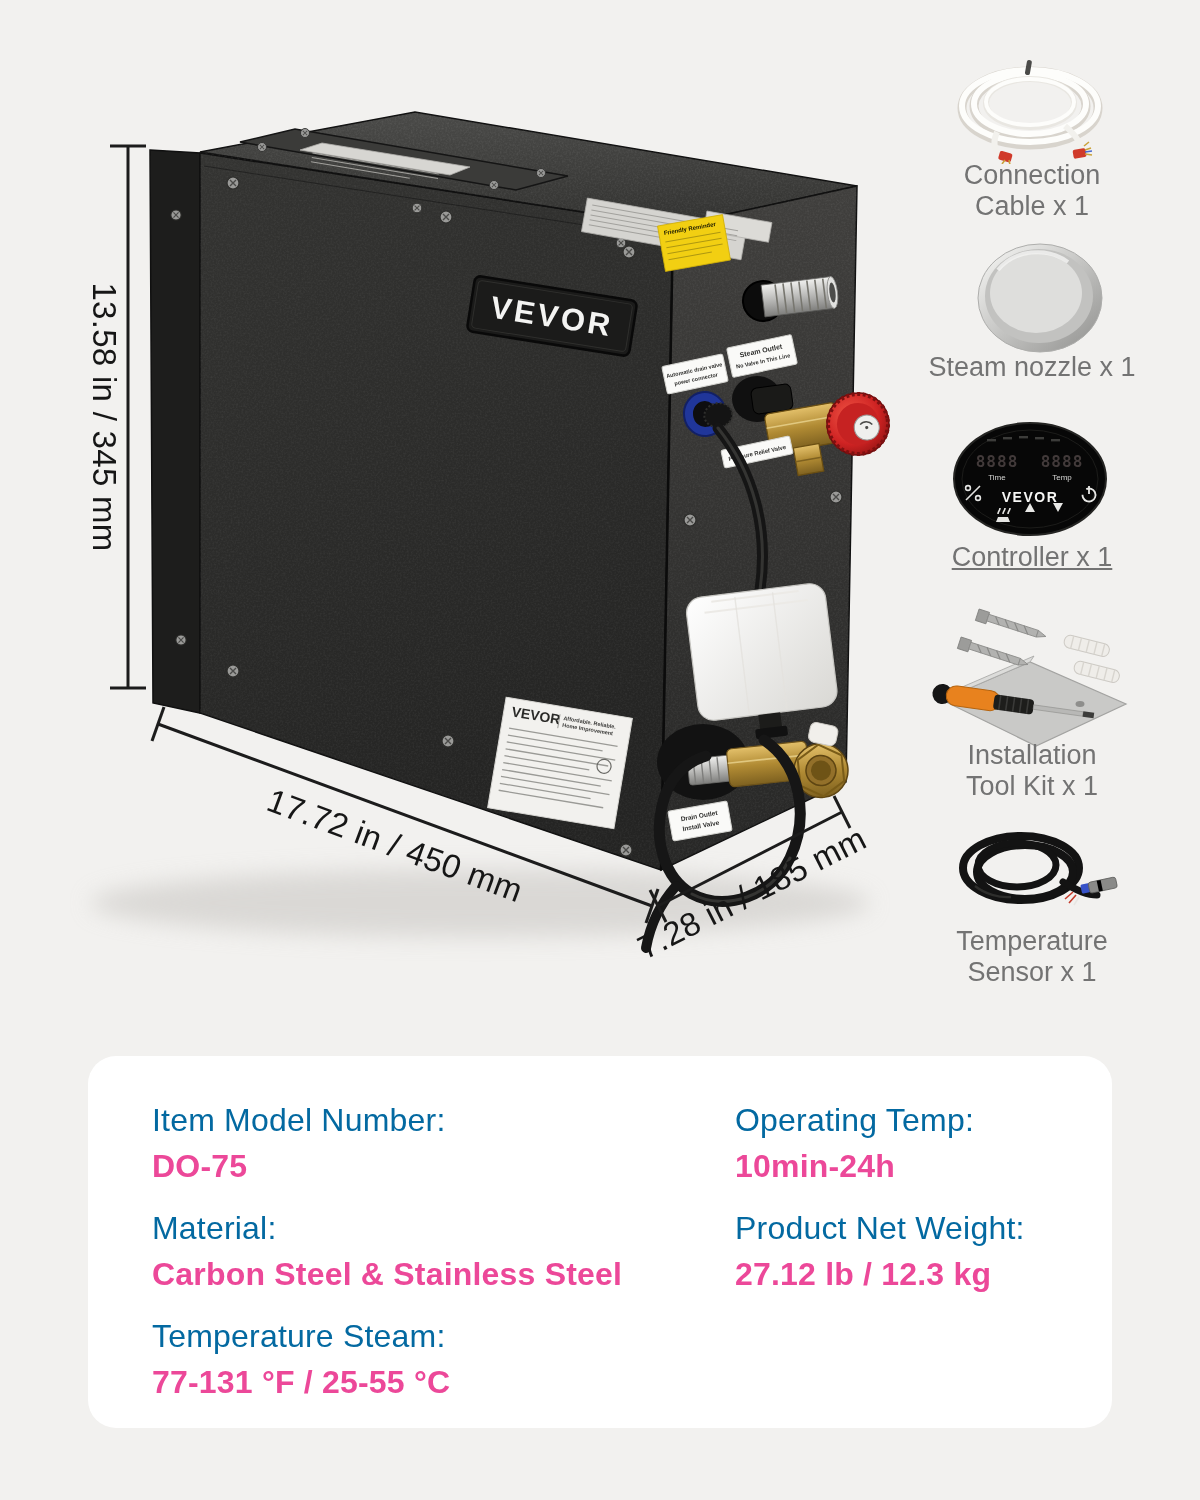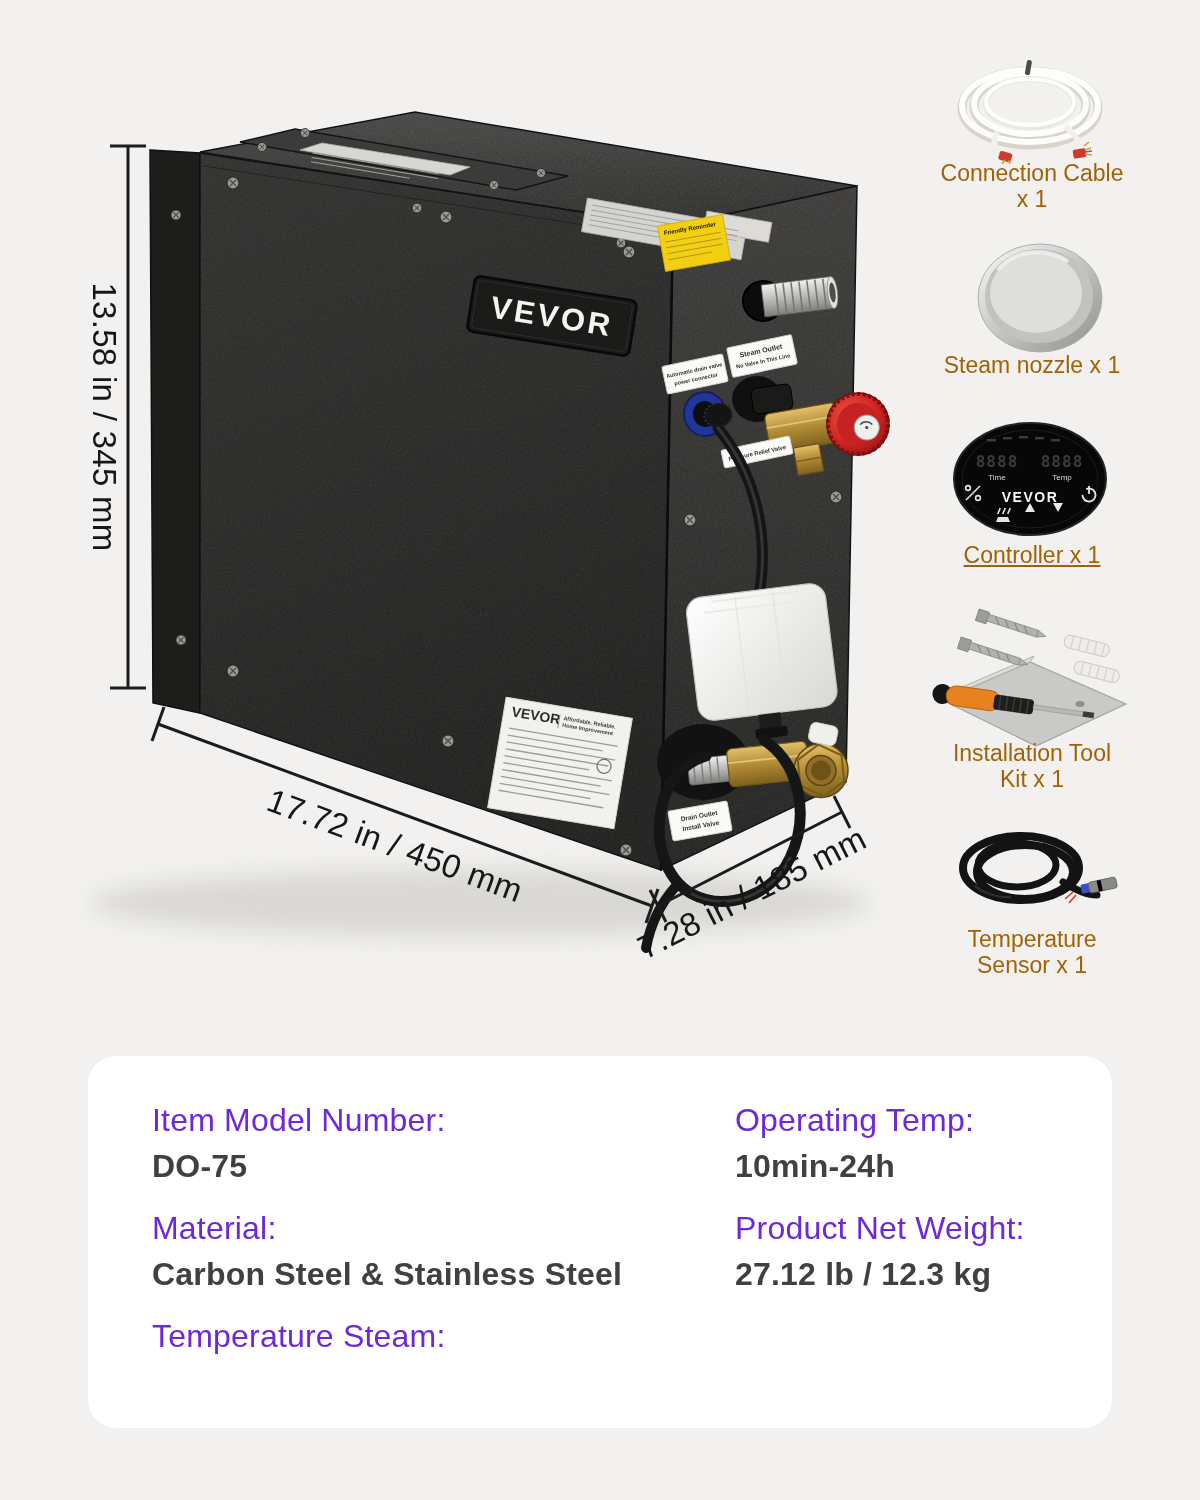--- a/index.html
+++ b/index.html
@@ -1,26 +1,26 @@
 <!DOCTYPE html>
 <html><head>
 <meta charset="utf-8">
 <style>
   html,body{margin:0;padding:0;background:#e8e7e5;}
   .canvas{position:relative;width:1200px;height:1500px;background:#f2f1ef;overflow:hidden;
           font-family:"Liberation Sans",sans-serif;}
   .scene{position:absolute;left:0;top:0;width:1200px;height:1500px;}
   .acc-icon{position:absolute;}
-  .acc-label{position:absolute;text-align:center;font-size:23px;line-height:1.13;color:#a16207;}
+  .acc-label{position:absolute;text-align:center;font-size:27px;line-height:1.13;color:#737373;}
   .spec-card{position:absolute;left:88px;top:1056px;width:1024px;height:372px;background:#ffffff;
              border-radius:28px;}
   .spec-grid{display:grid;grid-template-columns:583px 1fr;grid-template-rows:repeat(3,108px);
              grid-auto-flow:column;padding:46px 0 0 64px;}
-  .spec-label{font-size:32px;color:#6d28d9;letter-spacing:.2px;}
-  .spec-value{font-size:32px;font-weight:bold;color:#404040;margin-top:9px;letter-spacing:.2px;}
+  .spec-label{font-size:32px;color:#0369a1;letter-spacing:.2px;}
+  .spec-value{font-size:32px;font-weight:bold;color:#ec4899;margin-top:9px;letter-spacing:.2px;}
 </style>
 </head>
 <body>
 
 <div class="canvas">
 
   <svg class="scene" viewBox="0 0 1200 1500">
     <defs>
       <filter id="speckle" x="0" y="0" width="100%" height="100%">
         <feTurbulence type="fractalNoise" baseFrequency="0.55" numOctaves="2" stitchTiles="stitch" result="t"></feTurbulence>
@@ -408,20 +408,21 @@
       <div class="spec-item">
         <div class="spec-label">Item Model Number:</div>
         <div class="spec-value">DO-75</div>
       </div>
       <div class="spec-item">
         <div class="spec-label">Material:</div>
         <div class="spec-value">Carbon Steel &amp; Stainless Steel</div>
       </div>
       <div class="spec-item">
         <div class="spec-label">Temperature Steam:</div>
+        <div class="spec-value">77-131 °F / 25-55 °C</div>
       </div>
       <div class="spec-item">
         <div class="spec-label">Operating Temp:</div>
         <div class="spec-value">10min-24h</div>
       </div>
       <div class="spec-item">
         <div class="spec-label">Product Net Weight:</div>
         <div class="spec-value">27.12 lb / 12.3 kg</div>
       </div>
     </div>

